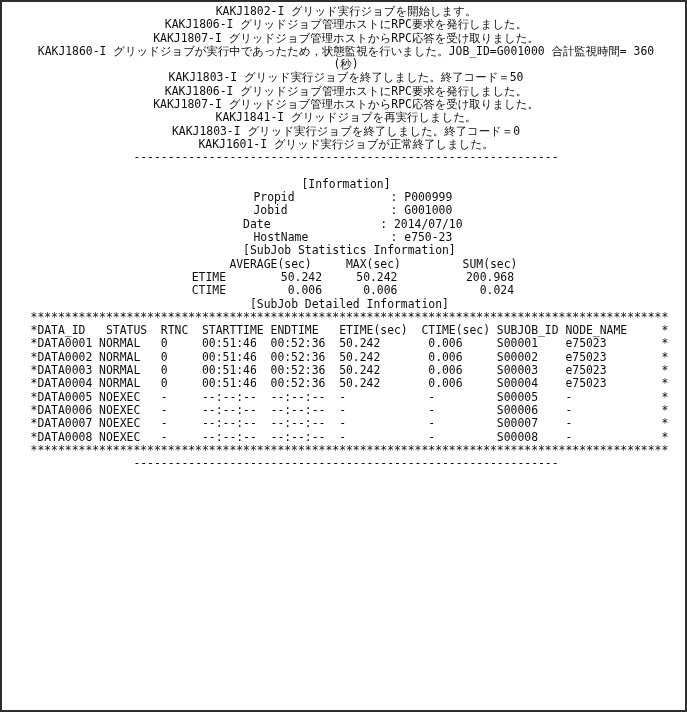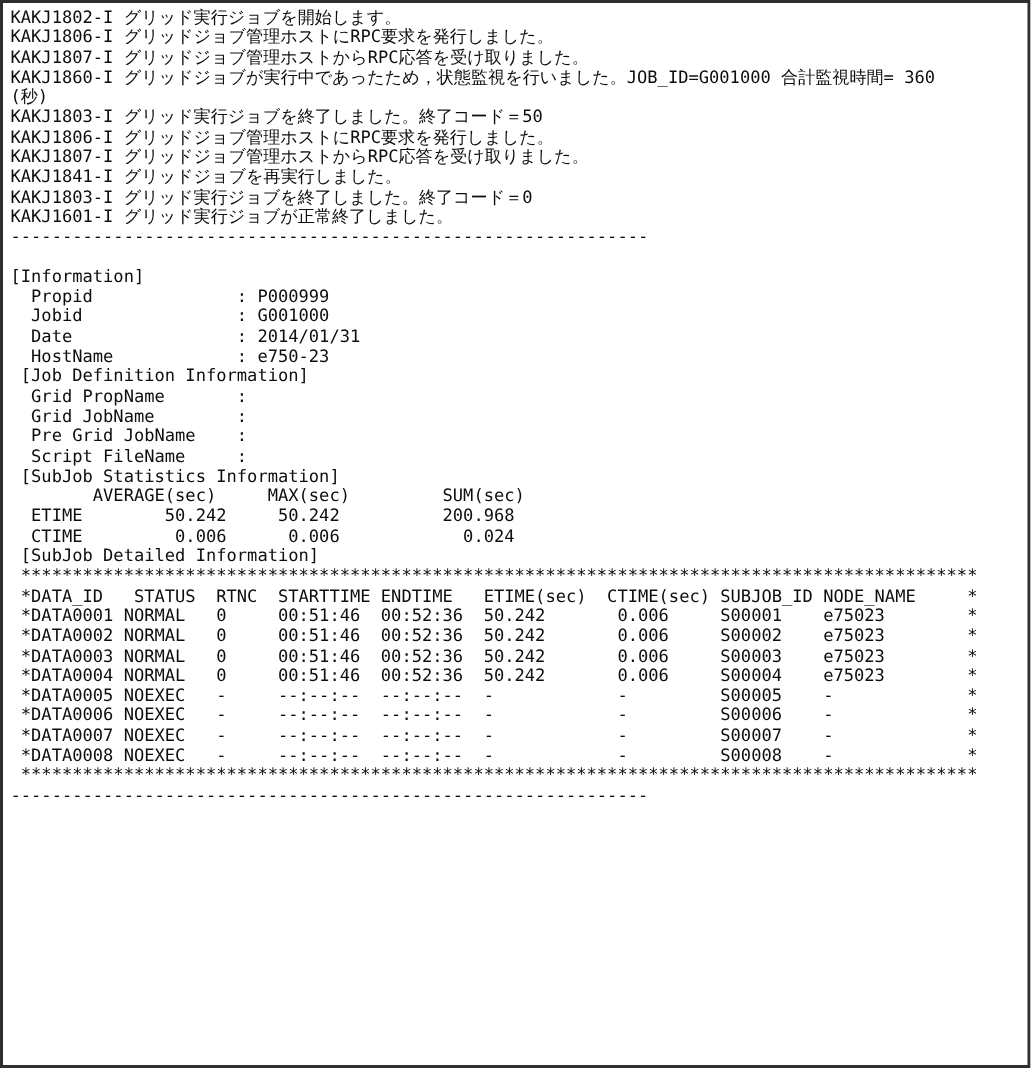--- a/index.html
+++ b/index.html
@@ -5,20 +5,21 @@
   html, body { margin: 0; padding: 0; background: #e8e8e8; }
   .screen {
     width: 687px;
     height: 712px;
     box-sizing: border-box;
     background: #ffffff;
     border: 2px solid #2e2e2e;
     padding: 3px 0 0 5px;
     overflow: hidden;
     position: relative;
+    text-align: center;
   }
   pre {
     margin: 0;
     padding: 0;
     font-family: "DejaVu Sans Mono", monospace;
     font-size: 11.4px;
     line-height: 13.3px;
     color: #0d0d0d;
     white-space: pre;
   }
@@ -37,27 +38,22 @@
 KAKJ1806-I グリッドジョブ管理ホストにRPC要求を発行しました。
 KAKJ1807-I グリッドジョブ管理ホストからRPC応答を受け取りました。
 KAKJ1841-I グリッドジョブを再実行しました。
 KAKJ1803-I グリッド実行ジョブを終了しました。終了コード＝0
 KAKJ1601-I グリッド実行ジョブが正常終了しました。</pre>
   <pre>--------------------------------------------------------------</pre>
   <div class="blank"></div>
   <pre>[Information]
   Propid              : P000999
   Jobid               : G001000
-  Date                : 2014/01/31
+  Date                : 2014/07/10
   HostName            : e750-23</pre>
-  <pre> [Job Definition Information]
-  Grid PropName       :
-  Grid JobName        :
-  Pre Grid JobName    :
-  Script FileName     :</pre>
   <pre> [SubJob Statistics Information]
         AVERAGE(sec)     MAX(sec)         SUM(sec)
   ETIME        50.242     50.242          200.968
   CTIME         0.006      0.006            0.024</pre>
   <pre> [SubJob Detailed Information]
  *********************************************************************************************
  *DATA_ID   STATUS  RTNC  STARTTIME ENDTIME   ETIME(sec)  CTIME(sec) SUBJOB_ID NODE_NAME     *
  *DATA0001 NORMAL   0     00:51:46  00:52:36  50.242       0.006     S00001    e75023        *
  *DATA0002 NORMAL   0     00:51:46  00:52:36  50.242       0.006     S00002    e75023        *
  *DATA0003 NORMAL   0     00:51:46  00:52:36  50.242       0.006     S00003    e75023        *

